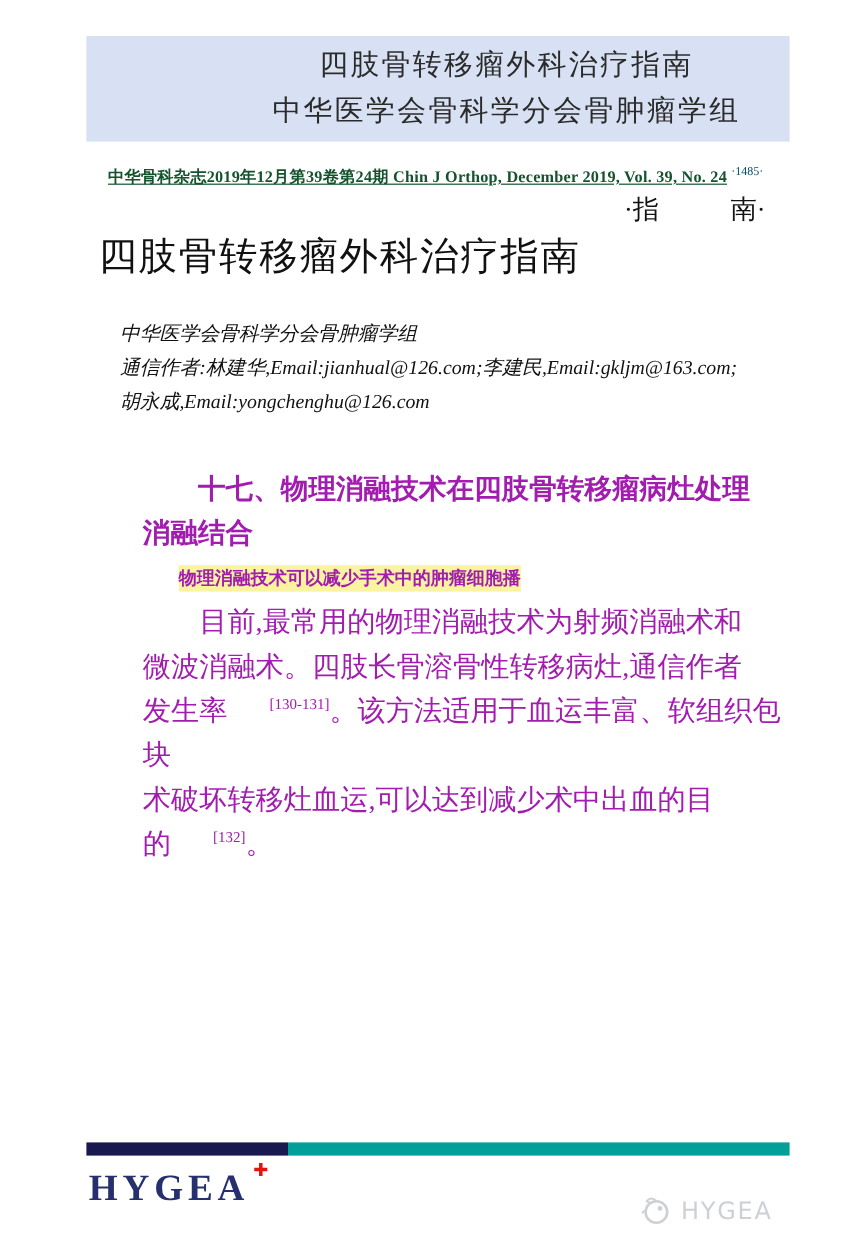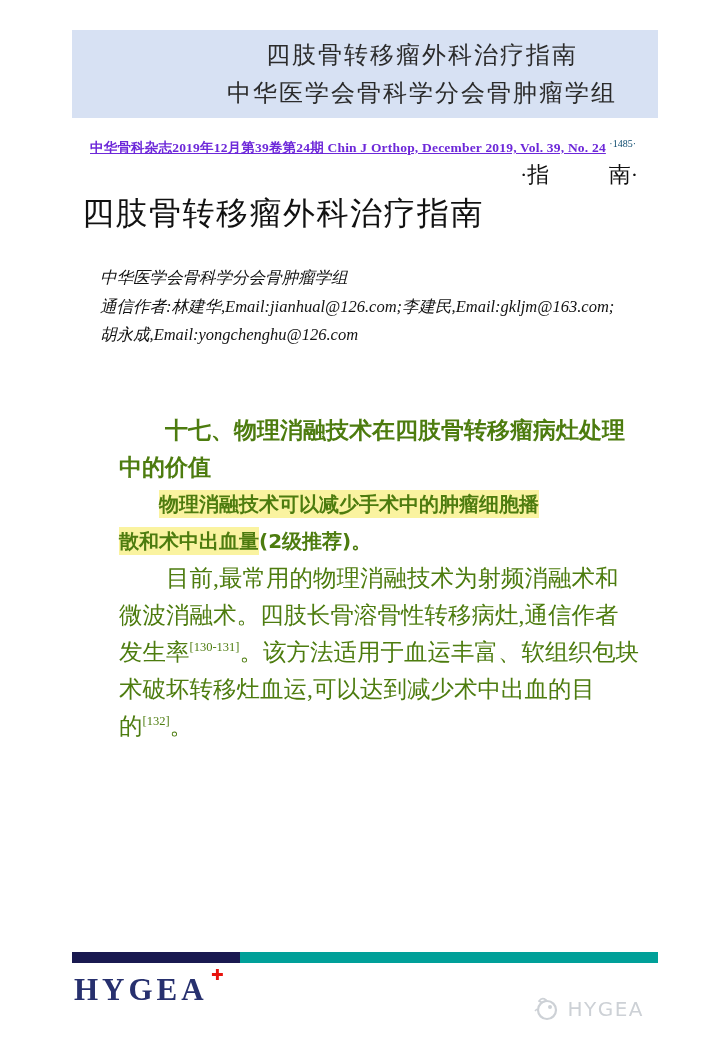--- a/index.html
+++ b/index.html
@@ -14,21 +14,21 @@
     background:#d7e1f3;display:flex;flex-direction:column;justify-content:center;
     align-items:center;gap:4px;
   }
   .banner div{
     font-size:24px;line-height:34px;color:#2b2b2b;letter-spacing:2px;
     font-family:"Liberation Serif","DejaVu Serif",serif;
   }
   
   .citation{
     position:absolute;left:28px;top:139px;font-size:13.5px;font-weight:bold;
-    text-decoration:underline;color:#6d28d9;letter-spacing:0.2px;
+    text-decoration:underline;color:#14532d;letter-spacing:0.2px;
   }
   .page-number{
     position:absolute;top:138px;right:22px;font-size:10px;color:#0c4a6e;
   }
   .column-label{
     position:absolute;top:160px;right:20px;width:118px;
     display:flex;justify-content:space-between;
     font-size:22px;color:#111;
   }
   
@@ -39,36 +39,36 @@
   .authors{
     position:absolute;left:38px;top:264px;width:560px;
     font-style:italic;font-weight:500;font-size:16.5px;line-height:28.5px;color:#111;
   }
   .qr-wrap{position:absolute;left:634px;top:262px;width:72px;text-align:center;}
   .qr-box{width:66px;height:66px;margin:0 auto;}
   .qr-caption{font-size:10px;font-weight:bold;color:#111;margin-top:1px;
     font-family:"DejaVu Sans","Liberation Sans",sans-serif;letter-spacing:-0.5px;white-space:nowrap;margin-left:44px;}
   
   .content{
-    position:absolute;left:57px;top:412px;width:540px;
-    font-size:23.5px;line-height:37px;color:#4d7c0f;
+    position:absolute;left:57px;top:390px;width:540px;
+    font-size:23.5px;line-height:37px;color:#a21caf;
   }
   .heading-line{
     font-family:"DejaVu Sans","Liberation Sans",sans-serif;
     font-weight:bold;font-size:23px;
   }
   .emph-line{
     font-family:"DejaVu Sans","Liberation Sans",sans-serif;
-    font-weight:bold;font-size:20px;
+    font-weight:bold;font-size:15px;
   }
   .hl{background:#faf3a0;padding:2px 0;}
   .indent{text-indent:2em;}
   .indent-inline{padding-left:2em;}
   .body-line{font-family:"Liberation Serif","DejaVu Serif",serif;}
-  sup{font-size:12.5px;line-height:0;}
+  sup{font-size:12.5px;line-height:0;margin-left:35px;}
   
   .bar-navy{position:absolute;left:10px;top:952px;width:168px;height:11px;background:#191950;}
   .bar-teal{position:absolute;left:178px;top:952px;width:529px;height:11px;background:#00a099;}
   .hygea-logo{
     position:absolute;left:12px;top:972px;
     font-family:"Liberation Serif","DejaVu Serif",serif;font-weight:bold;
     font-size:31px;letter-spacing:4px;color:#27306e;
   }
   .hygea-cross{
     position:absolute;top:-6px;right:-16px;font-size:15px;color:#e8120c;letter-spacing:0;
@@ -263,23 +263,22 @@
           <rect x="14" y="0" width="7" height="7" fill="none" stroke="#111" stroke-width="1.6"></rect>
           <rect x="16" y="2" width="3" height="3" fill="#111"></rect>
           <rect x="0" y="14" width="7" height="7" fill="none" stroke="#111" stroke-width="1.6"></rect>
           <rect x="2" y="16" width="3" height="3" fill="#111"></rect>
         </svg></div>
     <div class="qr-caption">扫一扫下载指南原文</div>
   </div>
 
   <div class="content">
     <div class="heading-line indent">十七、物理消融技术在四肢骨转移瘤病灶处理</div>
-    <div class="heading-line">中的价值</div>
+    <div class="heading-line">消融结合</div>
     <div class="emph-line indent-inline"><span class="hl">物理消融技术可以减少手术中的肿瘤细胞播</span></div>
-    <div class="emph-line"><span class="hl">散和术中出血量</span><span>(2级推荐)。</span></div>
     <div id="body-paragraph">
         <div class="body-line indent">目前,最常用的物理消融技术为射频消融术和</div>
         <div class="body-line">微波消融术。四肢长骨溶骨性转移病灶,通信作者</div>
         <div class="body-line">发生率<sup>[130-131]</sup>。该方法适用于血运丰富、软组织包块</div>
         <div class="body-line">术破坏转移灶血运,可以达到减少术中出血的目</div>
         <div class="body-line">的<sup>[132]</sup>。</div>
       </div>
   </div>
 
   <div class="bar-navy"></div>

